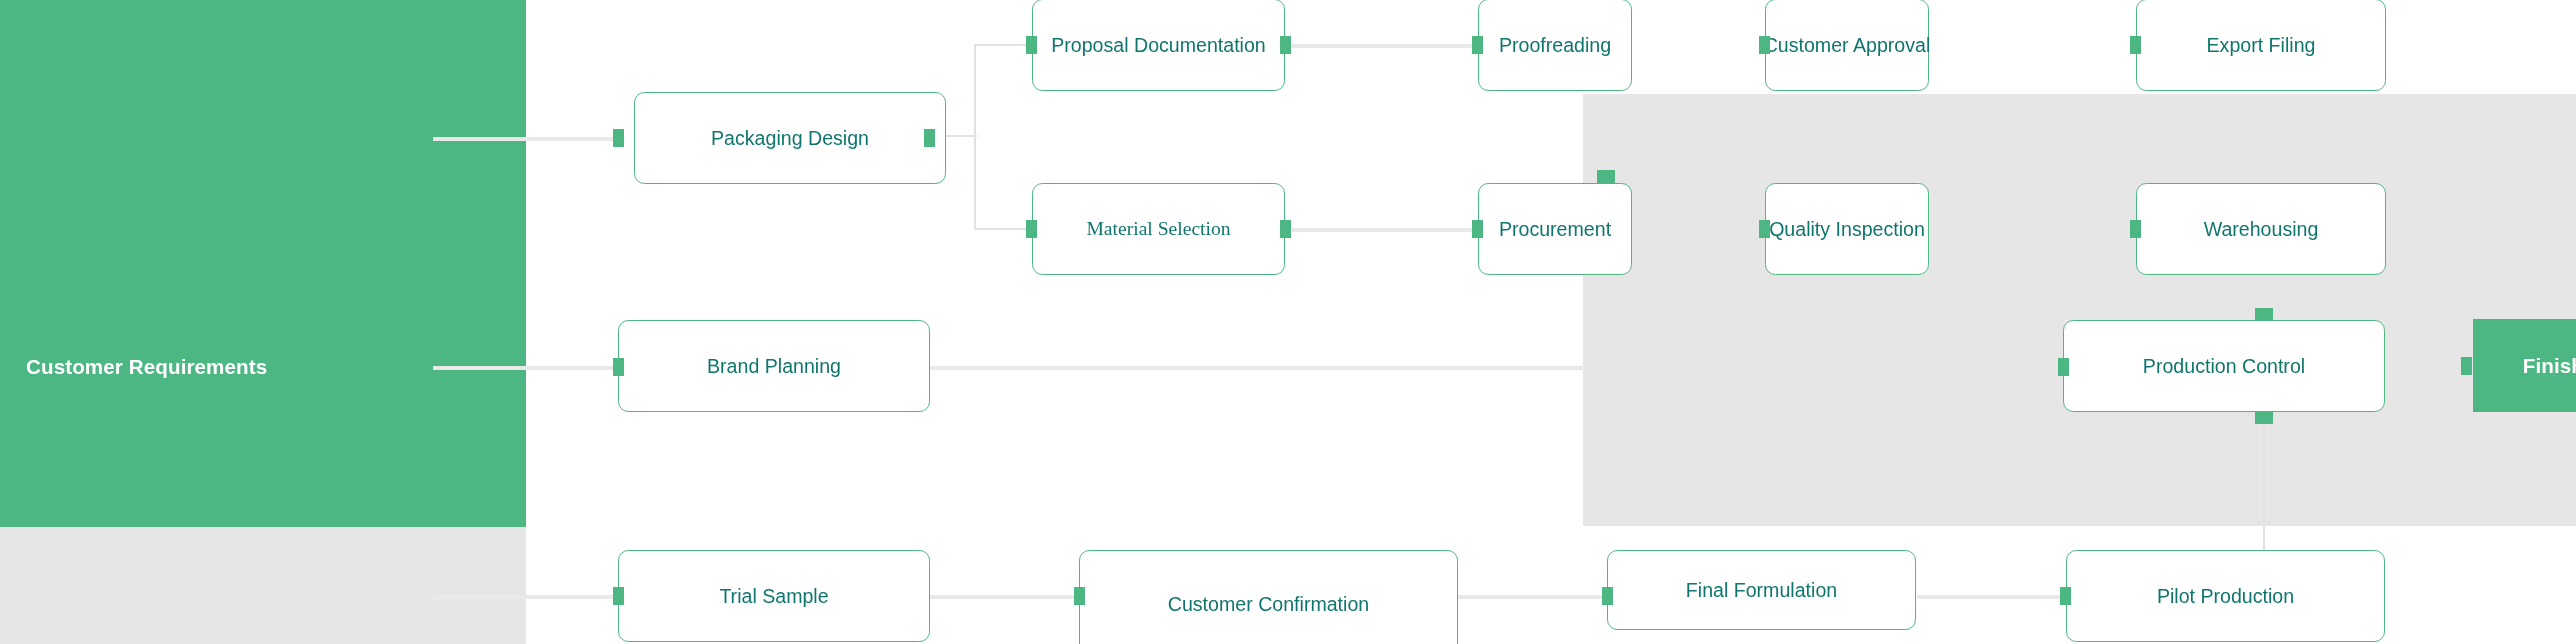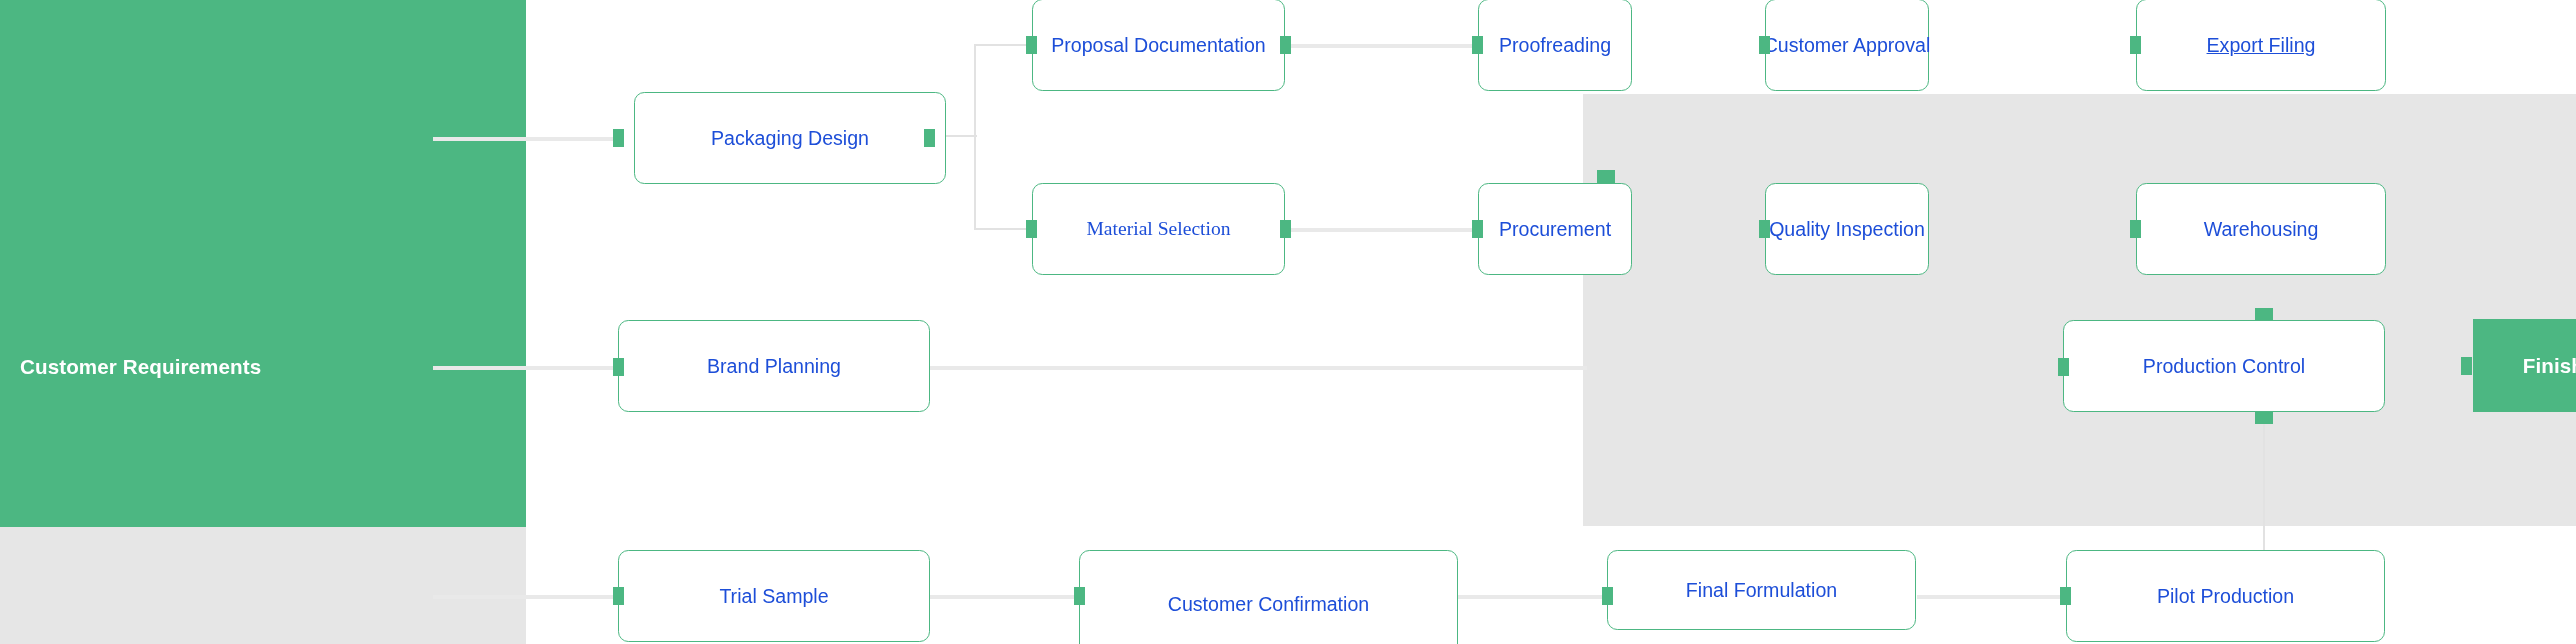--- a/index.html
+++ b/index.html
@@ -29,21 +29,21 @@
     box-sizing:border-box;
   }
 
   
   .node{
     position:absolute;
     background:#ffffff;
     border:1.5px solid #4cb782;
     border-radius:10.3px;
     display:flex;align-items:center;justify-content:center;
-    color:#1d4ed8;
+    color:#0f766e;
     font-size:19.6px;
     white-space:nowrap;
     box-sizing:border-box;
   }
 
   
   .handle{position:absolute;background:#4cb782;width:11.3px;height:17.5px;}
   .handle-v{width:17.5px;height:13.4px;}
 
   
@@ -76,21 +76,21 @@
   <div class="line-h" style="left:1283px;top:228px;width:196px;"></div>
 
   <div class="line-h" style="left:930px;top:366px;width:657px;"></div>
 
   <div class="line-h" style="left:930px;top:595px;width:149px;"></div>
   <div class="line-h" style="left:1458px;top:595px;width:149px;"></div>
   <div class="line-h" style="left:1917px;top:595px;width:149px;"></div>
 
   <div class="line-v-thin" style="left:2263px;top:413px;height:160px;"></div>
 
-  <div class="node-solid" style="left:0;top:336px;width:433px;height:61px;justify-content:flex-start;padding-left:20px;">
+  <div class="node-solid" style="left:0;top:336px;width:433px;height:61px;justify-content:flex-start;padding-left:26px;">
     <span>Customer Requirements</span>
   </div>
 
   <div class="node-solid" style="left:2473px;top:319px;width:185px;height:93px;">
     <span>Finished</span>
   </div>
   <div class="handle" style="left:2461px;top:357px;"></div>
 
   <div class="node" style="left:634px;top:92px;width:312px;height:92px;">
     <span>Packaging Design</span>
@@ -107,21 +107,21 @@
   <div class="node" style="left:1478px;top:-1px;width:154px;height:92px;">
     <span>Proofreading</span>
   </div>
   <div class="handle" style="left:1472px;top:36px;"></div>
 
   <div class="node" style="left:1765px;top:-1px;width:164px;height:92px;">
     <span>Customer Approval</span>
   </div>
   <div class="handle" style="left:1759px;top:36px;"></div>
 
-  <div class="node" style="left:2136px;top:-1px;width:250px;height:92px;text-decoration:underline;">
+  <div class="node" style="left:2136px;top:-1px;width:250px;height:92px;">
     <span>Export Filing</span>
   </div>
   <div class="handle" style="left:2130px;top:36px;"></div>
 
   <div class="node" style="left:1032px;top:183px;width:253px;height:92px;font-family:Liberation Serif, serif;">
     <span>Material Selection</span>
   </div>
   <div class="handle" style="left:1026px;top:220px;"></div>
   <div class="handle" style="left:1280px;top:220px;"></div>
 

